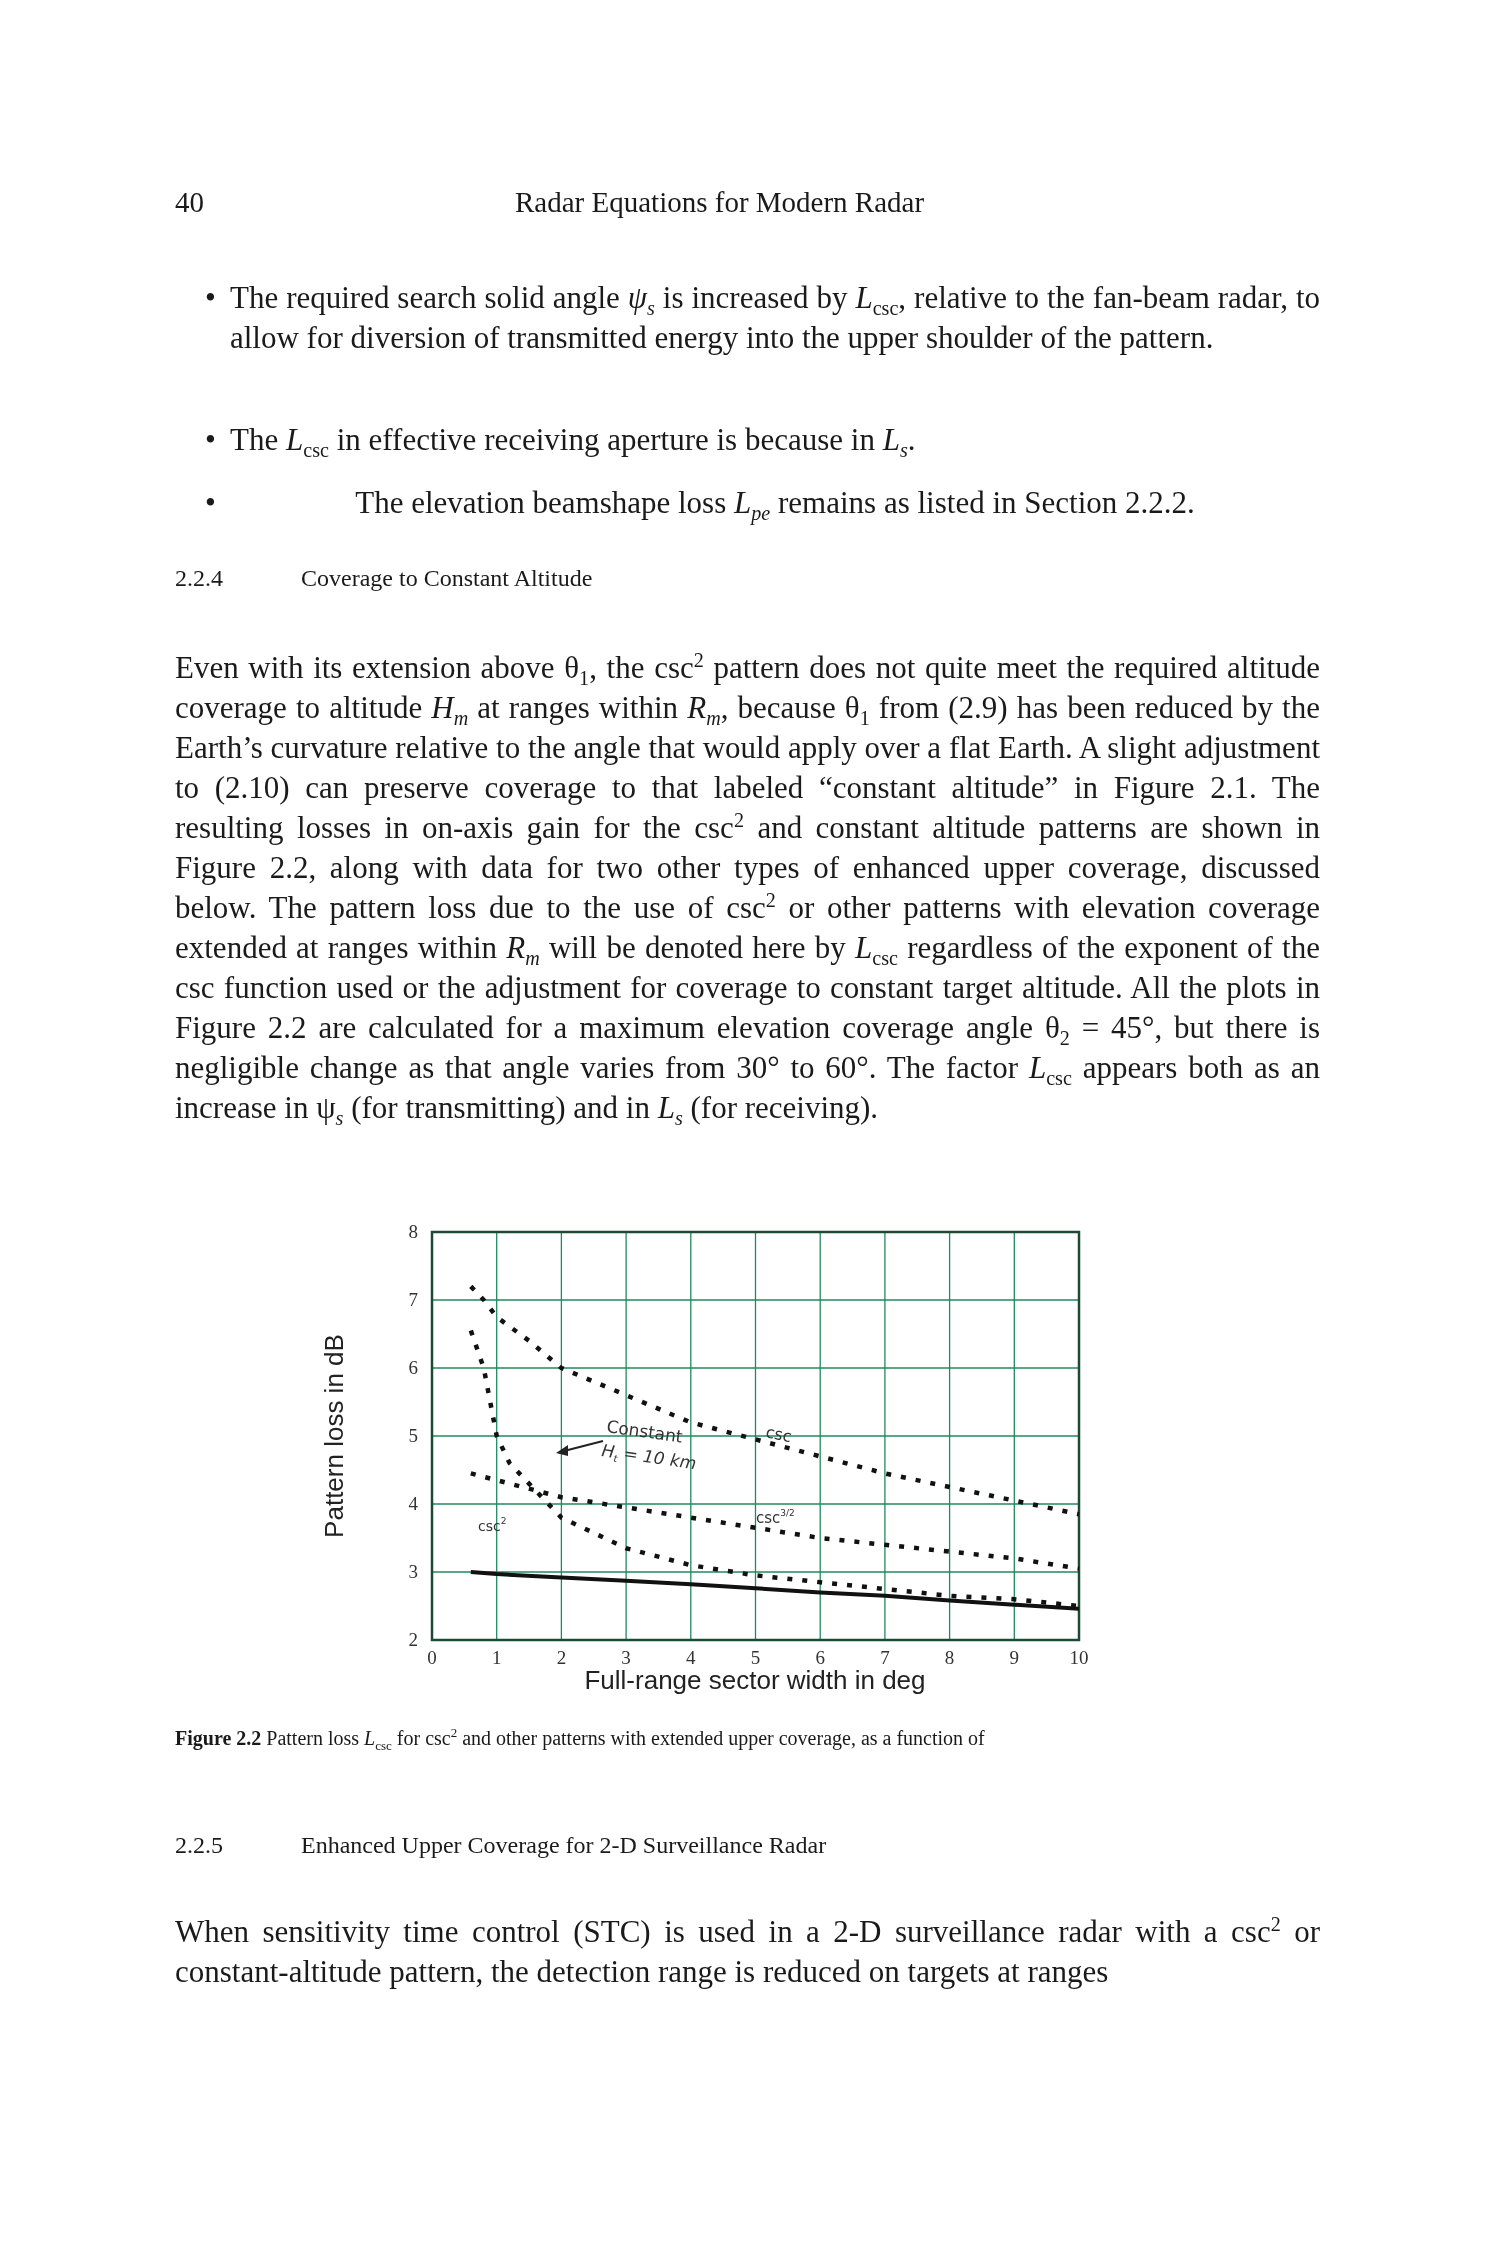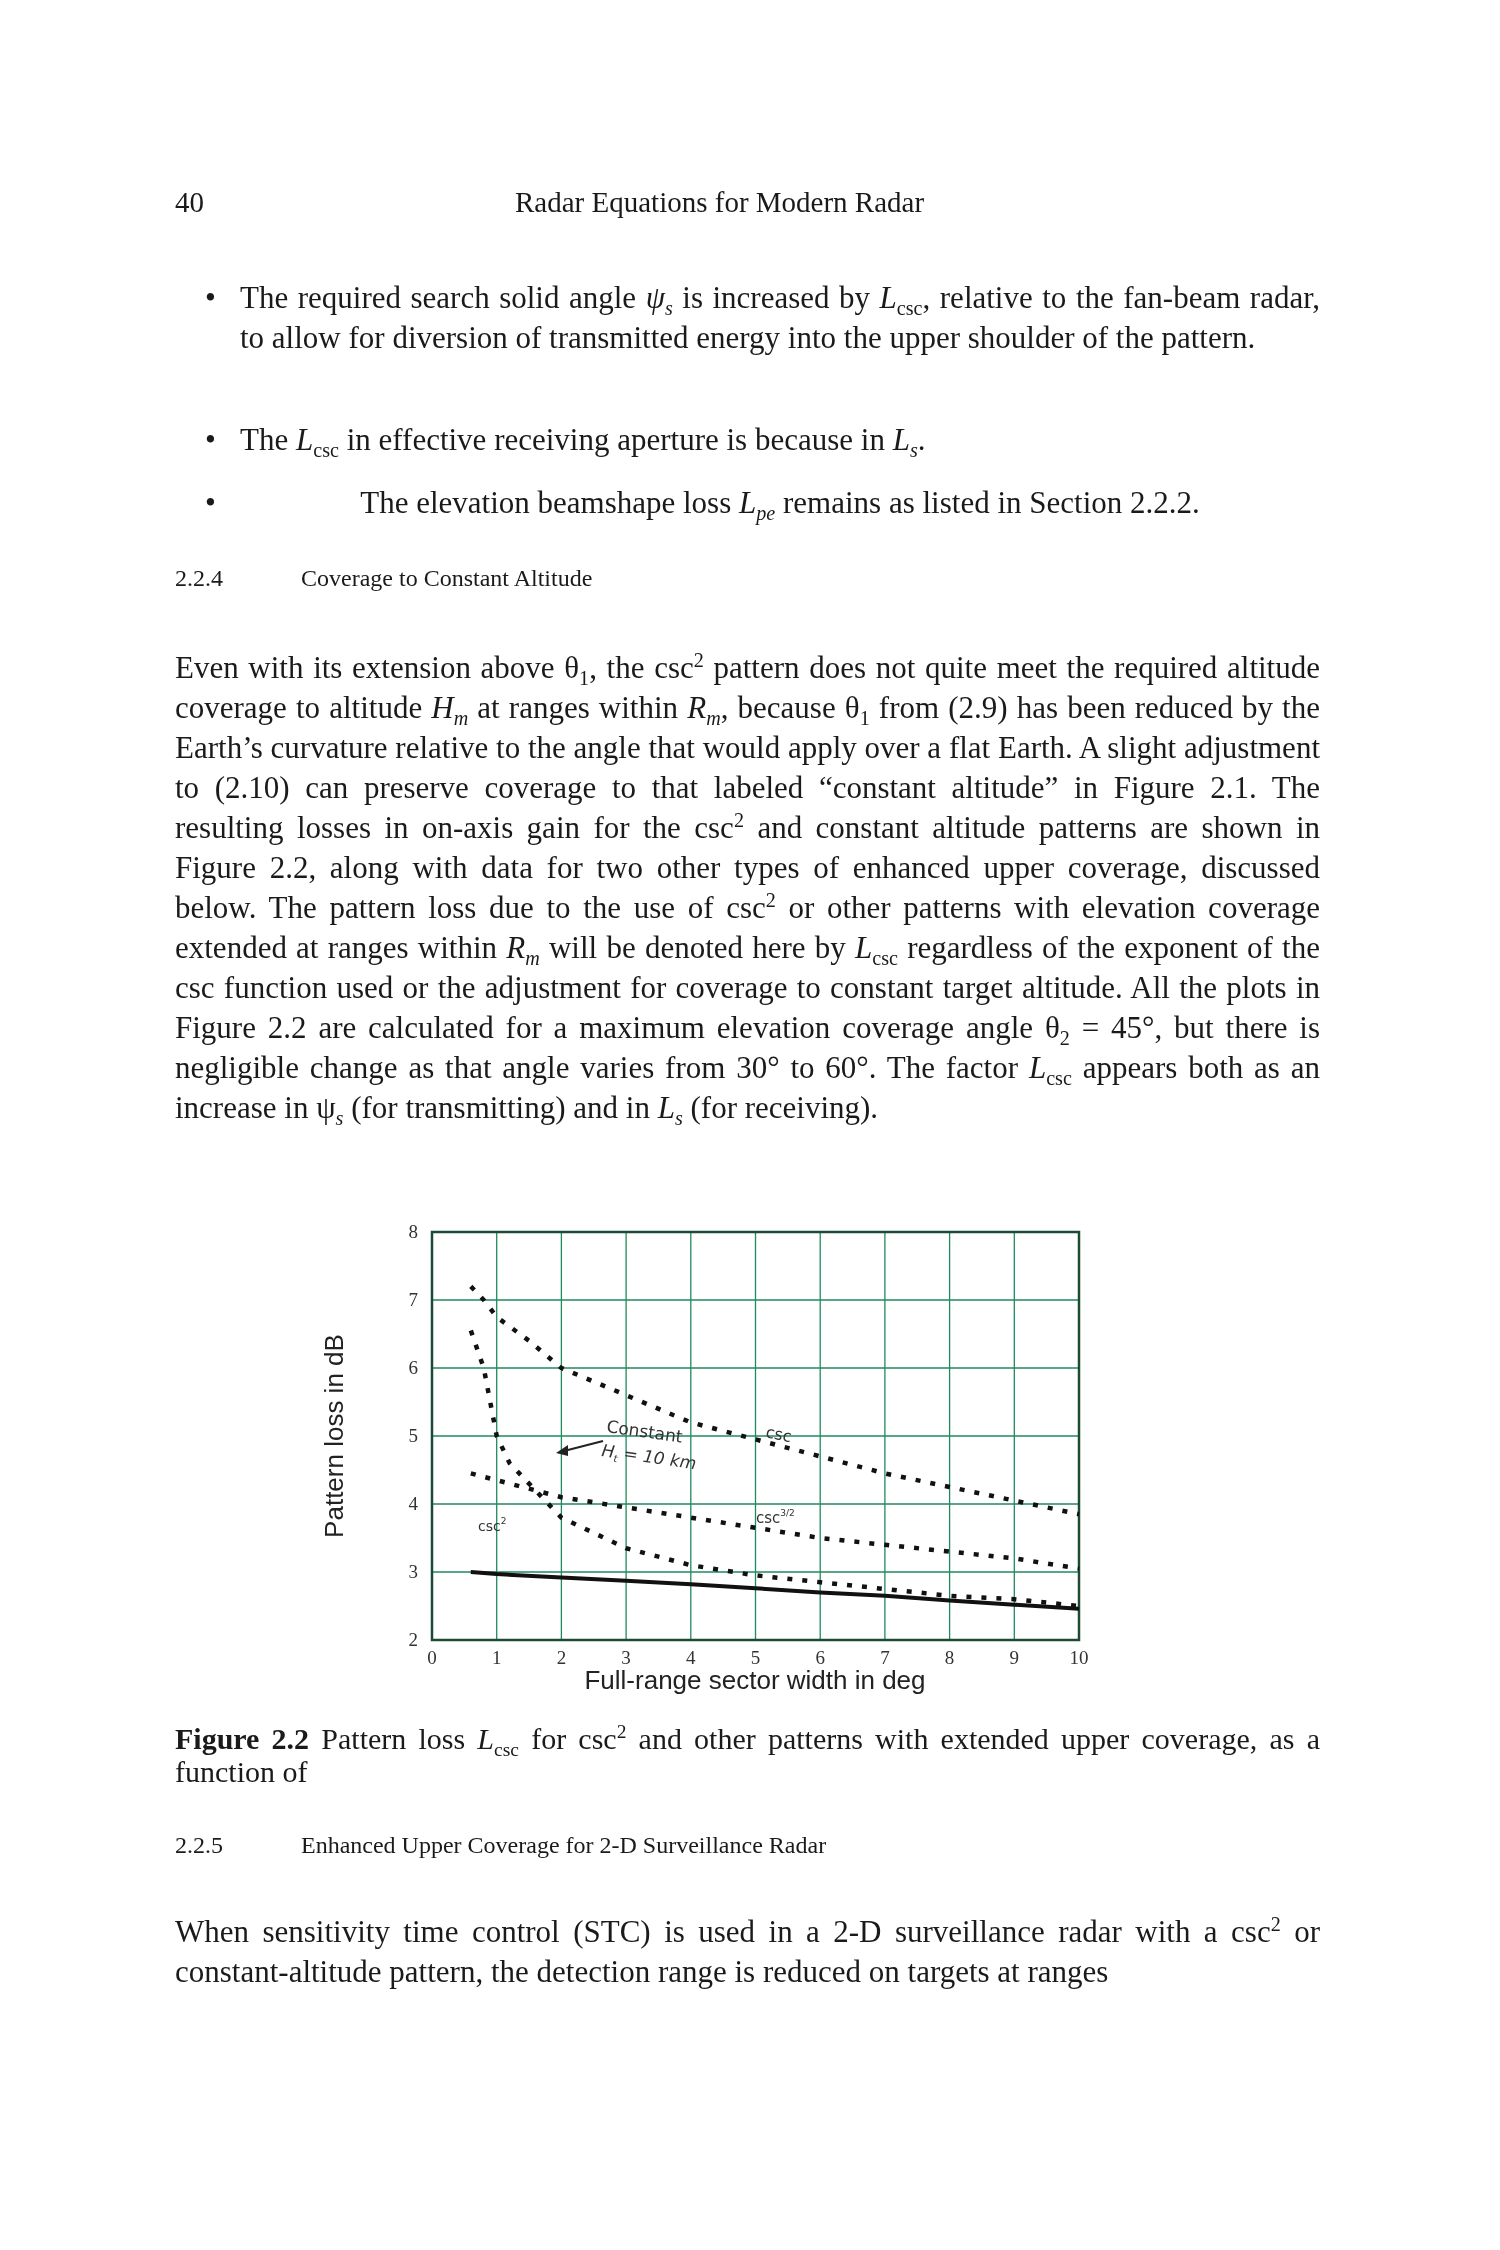--- a/index.html
+++ b/index.html
@@ -3,26 +3,26 @@
 <meta charset="utf-8">
 <style>
   html,body{margin:0;padding:0;background:#fff;}
   body{width:1500px;height:2250px;position:relative;overflow:hidden;
        font-family:"Liberation Serif","DejaVu Serif",serif;color:#1a1a1a;}
   .abs{position:absolute;}
   .hdr{top:186px;font-size:29px;}
   .body-text{font-size:31px;line-height:40px;text-align:justify;}
   .bullet{left:205px;width:1115px;}
   .bullet .dot{position:absolute;left:0;top:0;}
-  .bullet .txt{margin-left:35px;display:block;text-align:justify;}
+  .bullet .txt{margin-left:25px;display:block;text-align:justify;}
   .h2{font-weight:normal;font-size:24px;}
   .h2 .num{display:inline-block;width:126px;}
   sub,sup{font-size:65%;line-height:0;}
   .para{left:175px;width:1145px;}
-  .caption{font-size:30px;line-height:33px;left:175px;width:1145px;text-align:justify;}
+  .caption{font-size:20px;line-height:33px;left:175px;width:1145px;text-align:justify;}
   .caption .ind{padding-left:52px;display:block;}
   #chart{position:absolute;left:300px;top:1200px;width:820px;height:520px;}
 </style>
 </head>
 <body>
 
 <div class="abs hdr" style="left:175px;">40</div>
 <div class="abs hdr" style="left:515px;">Radar Equations for Modern Radar</div>
 
 <div class="abs bullet body-text" style="top:278px;">

